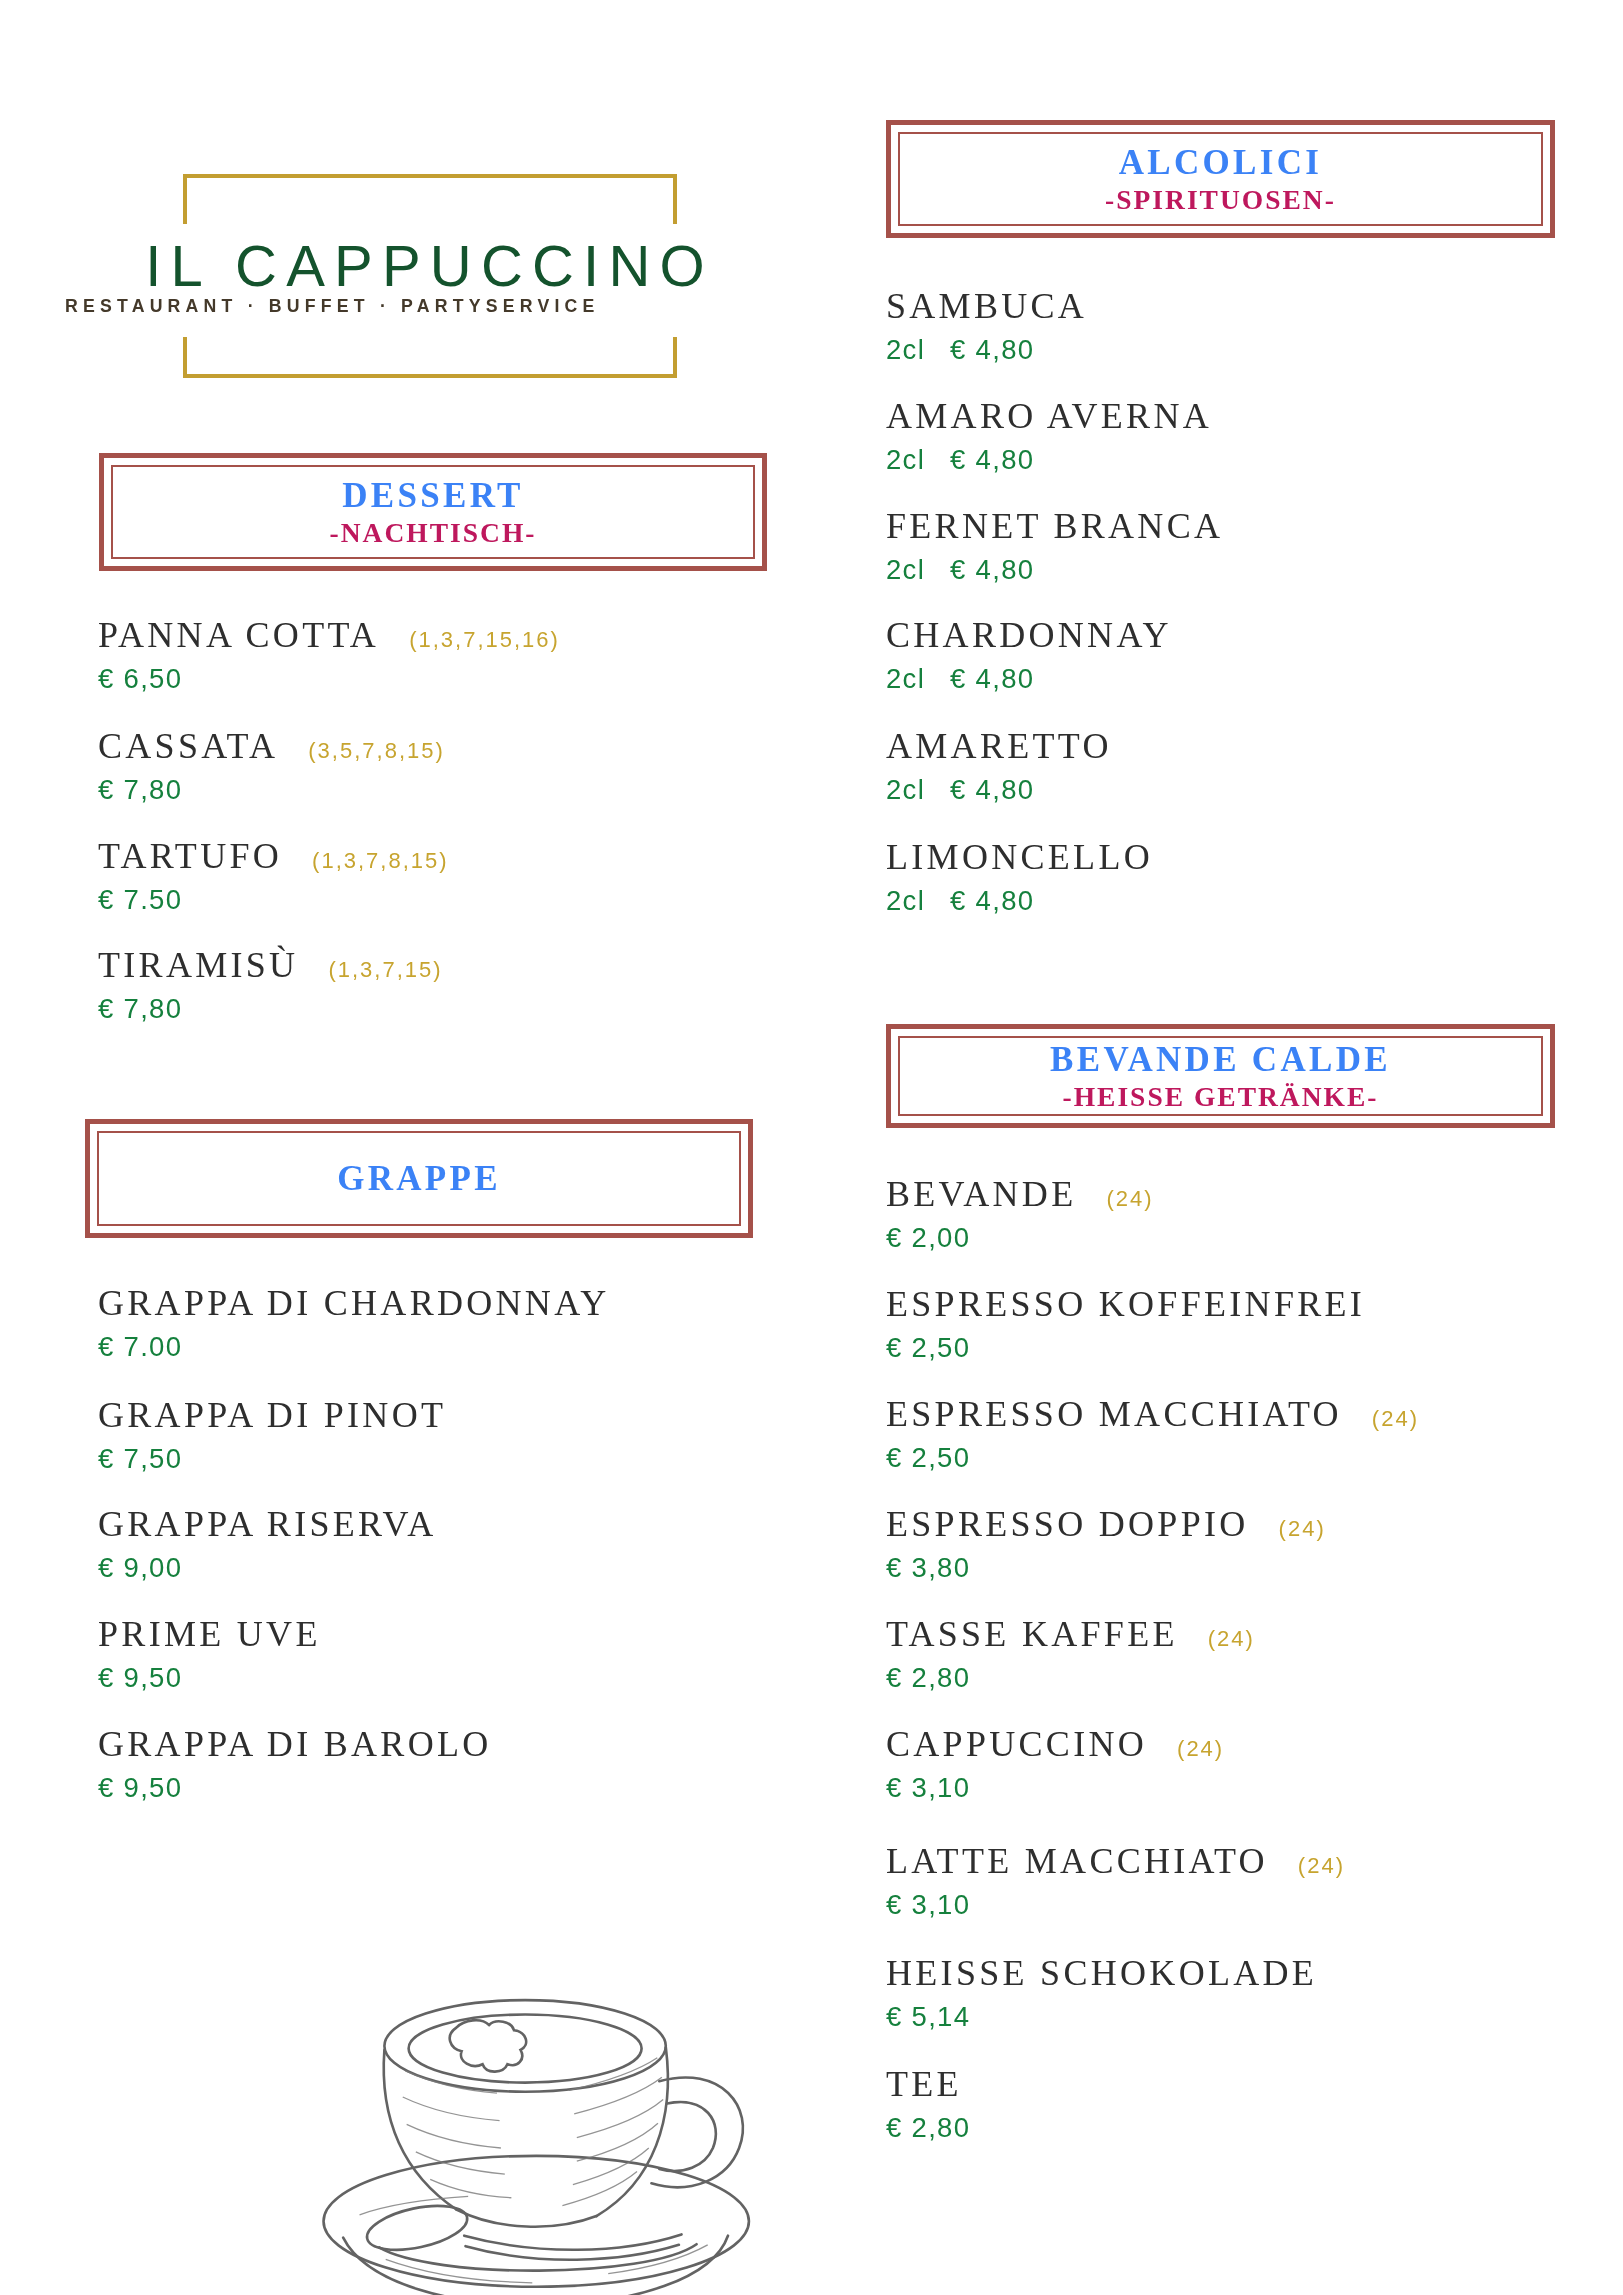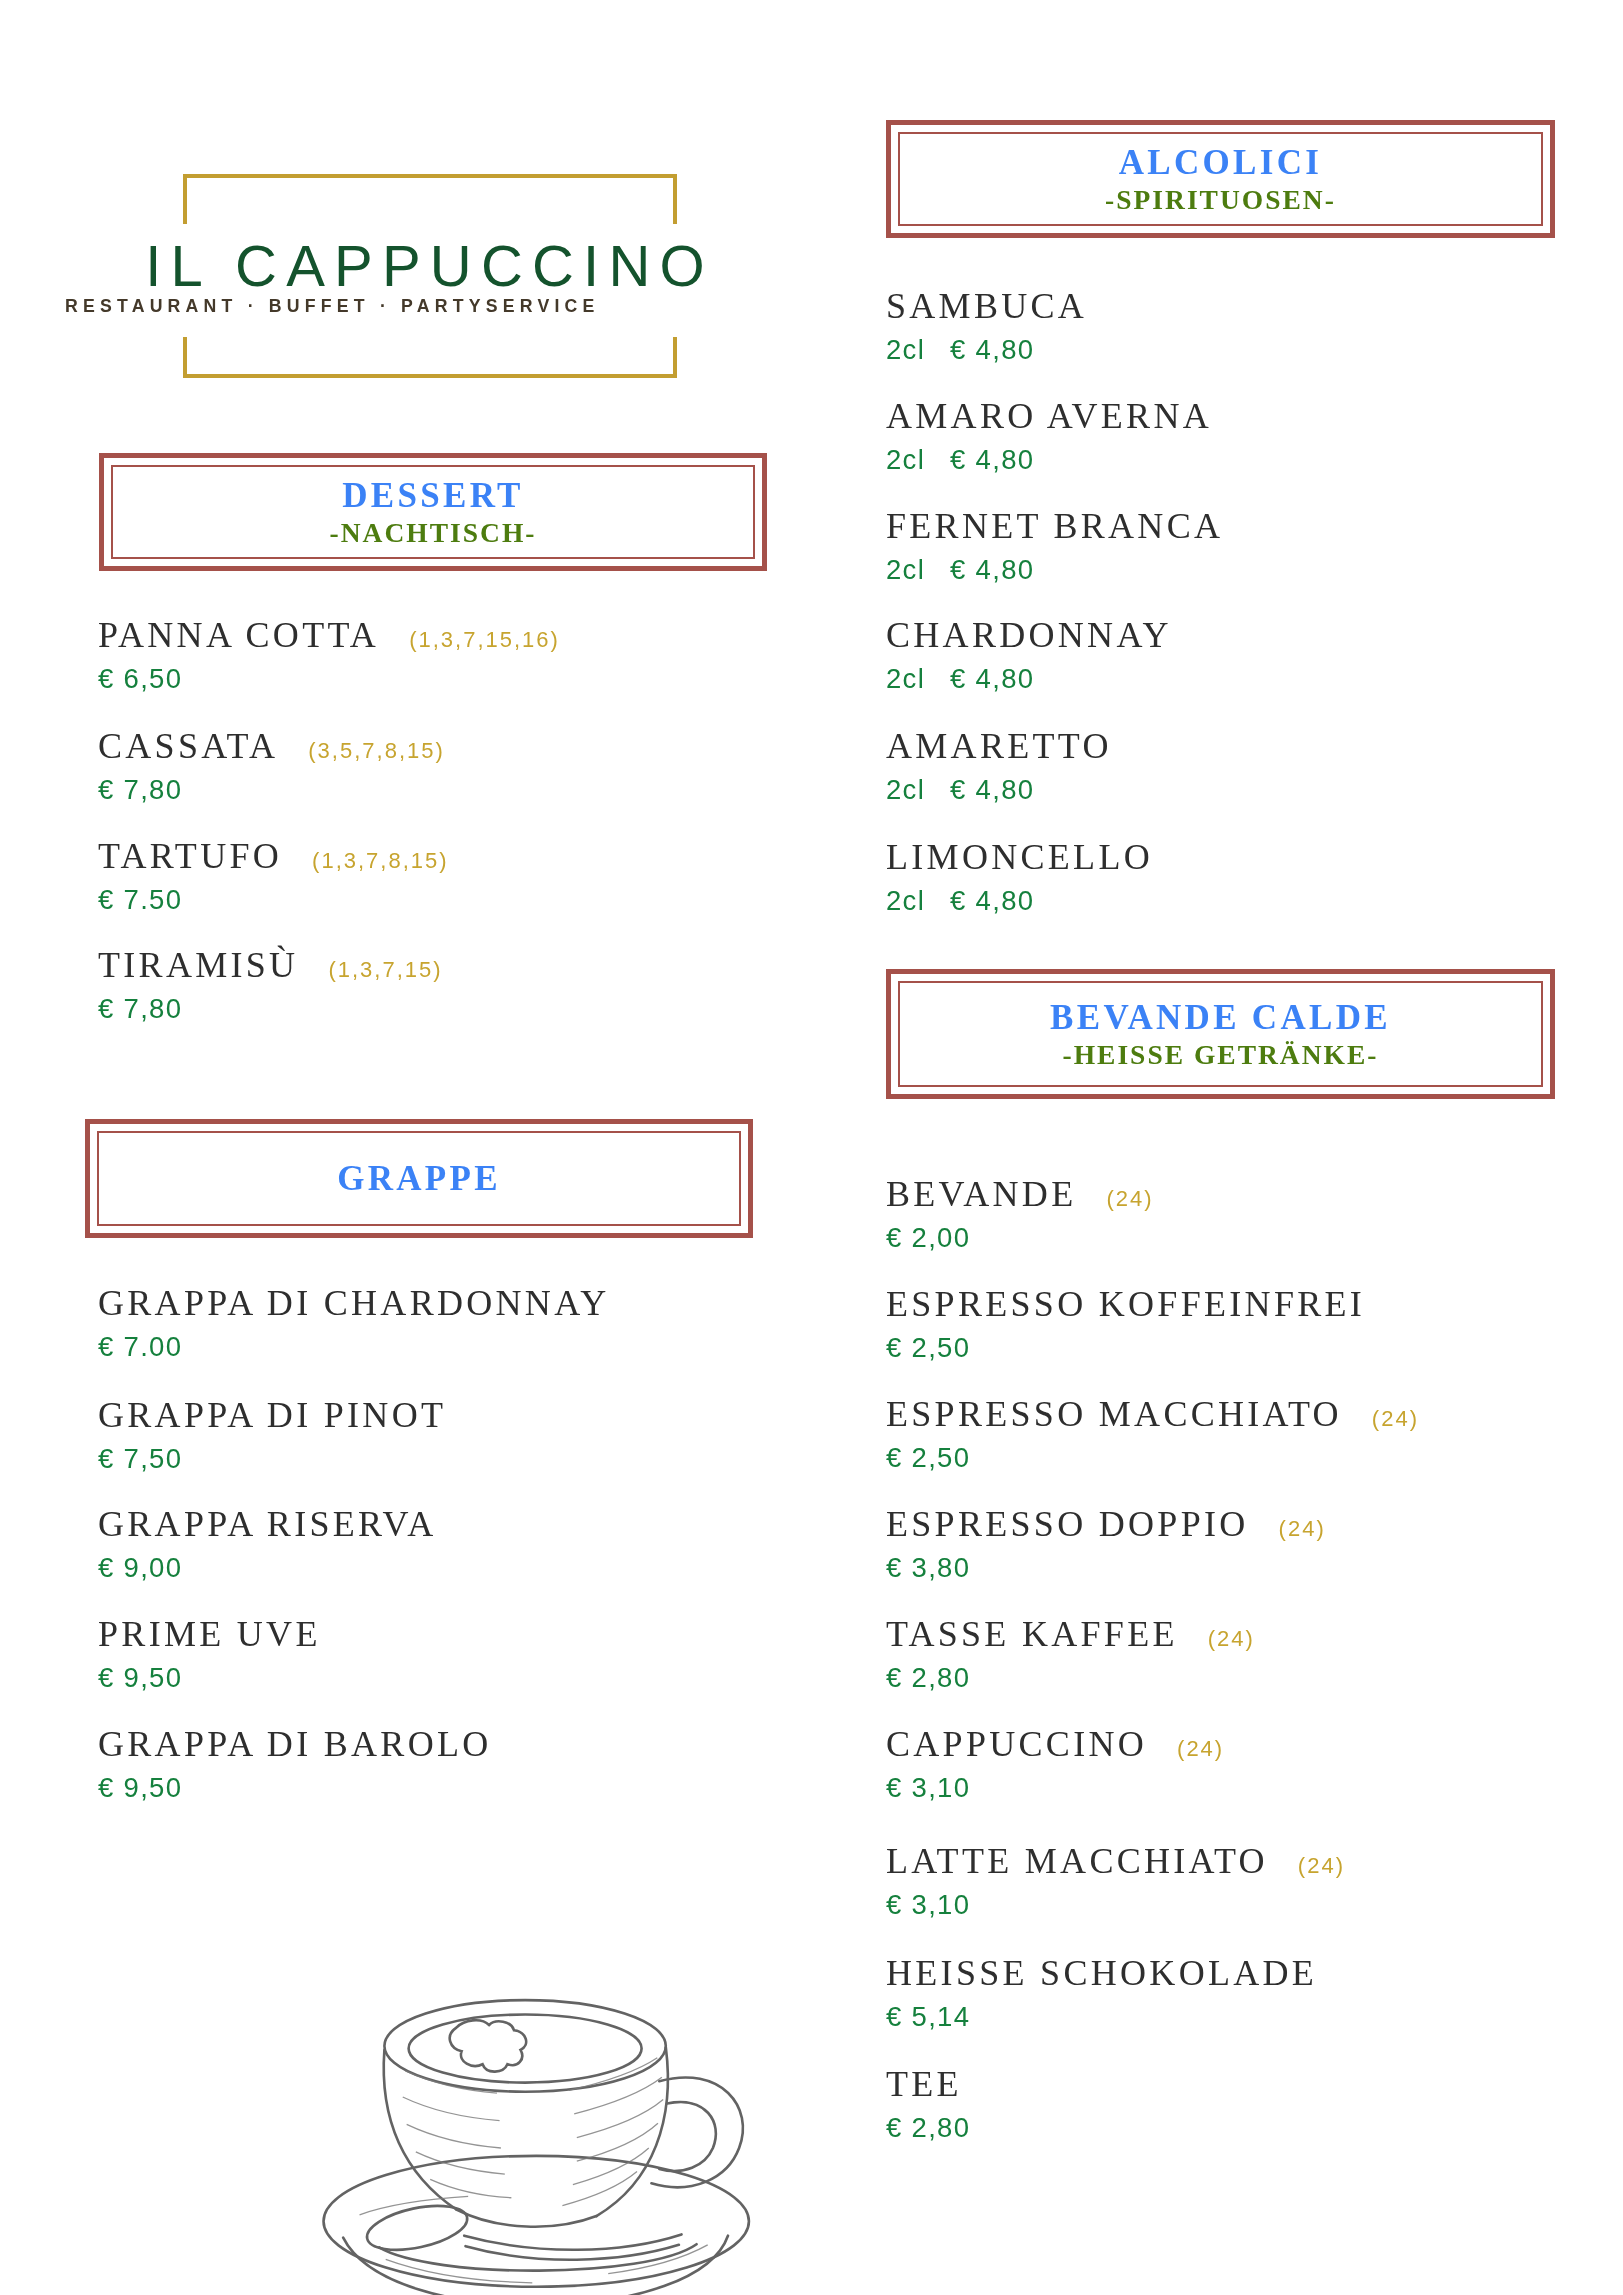--- a/index.html
+++ b/index.html
@@ -38,21 +38,21 @@
     display:flex;flex-direction:column;
     align-items:center;justify-content:center;
     gap:6.5px;
   }
   .htitle{
     font-size:35px;line-height:1;font-weight:600;
     letter-spacing:3.3px;color:#3b82f6;white-space:nowrap;
   }
   .hsub{
     font-size:27.5px;line-height:1;font-weight:600;
-    letter-spacing:2px;color:#4d7c0f;white-space:nowrap;
+    letter-spacing:2px;color:#be185d;white-space:nowrap;
   }
   .hsub:empty{display:none;}
   
   .item{position:absolute;white-space:nowrap;}
   .iname{
     font-size:36px;line-height:36px;
     letter-spacing:3.3px;color:#2E2E2E;
   }
   .allerg{
     font-family:"Liberation Sans", sans-serif;
@@ -101,21 +101,21 @@
     </div>
   </div>
 
   <div class="hbox" style="left:886px;top:120px;width:669px;height:118px;">
     <div class="hbox-inner">
       <div class="htitle">ALCOLICI</div>
       <div class="hsub">-SPIRITUOSEN-</div>
     </div>
   </div>
 
-  <div class="hbox" style="left:886px;top:969px;width:669px;height:130px;">
+  <div class="hbox" style="left:886px;top:1024px;width:669px;height:104px;">
     <div class="hbox-inner">
       <div class="htitle">BEVANDE CALDE</div>
       <div class="hsub">-HEISSE GETRÄNKE-</div>
     </div>
   </div>
 
   <div class="item" style="left:98px;top:617px;">
     <div class="iname"><span>PANNA COTTA</span><span class="allerg">(1,3,7,15,16)</span></div>
     <div class="iprice"><span class="size"></span><span>€ 6,50</span></div>
   </div>

